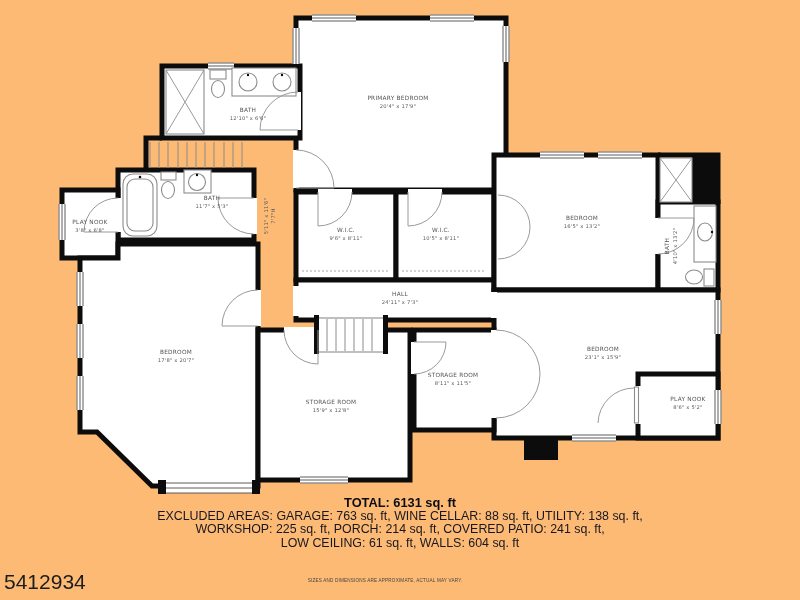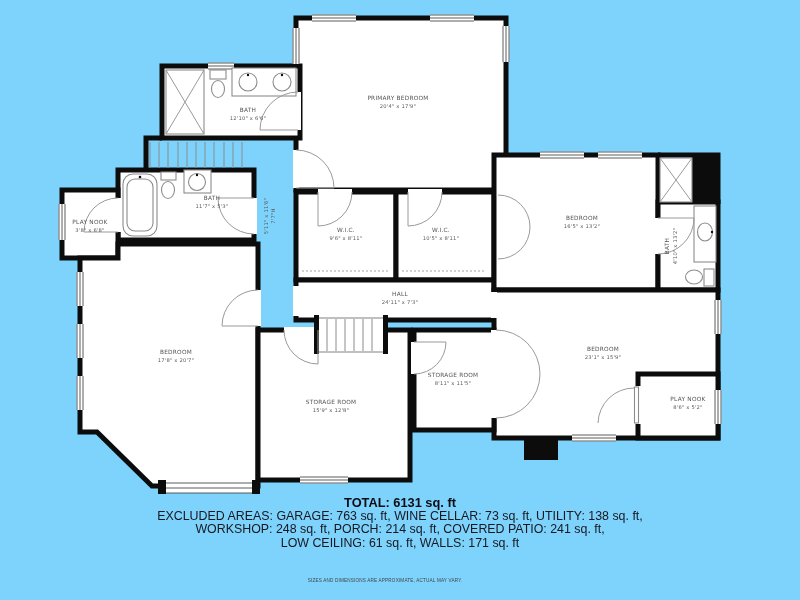--- a/index.html
+++ b/index.html
@@ -1,16 +1,16 @@
 <!DOCTYPE html>
 <html><head>
 <meta charset="utf-8">
 <style>
   html,body{margin:0;padding:0;background:#fff;}
-  .page{position:relative;width:800px;height:600px;background:#7dd3fc;overflow:hidden;
+  .page{position:relative;width:800px;height:600px;background:#fdba74;overflow:hidden;
         font-family:"Liberation Sans",sans-serif;}
   .plan-svg{position:absolute;left:0;top:0;}
   .summary{position:absolute;left:0;top:496px;width:800px;text-align:center;
            color:#17171f;font-size:12.4px;line-height:13.6px;}
   .summary .total{font-weight:bold;font-size:12.8px;color:#0c0c14;}
   .disclaimer{position:absolute;left:0;top:578px;width:770px;text-align:center;
               font-size:4.6px;color:#444;letter-spacing:.2px;}
   .listing-id{position:absolute;left:4px;top:570px;font-size:21px;color:#1c1c1c;}
   
   .wall{fill:#fff;stroke:#0c0c0c;stroke-width:5;}
@@ -276,19 +276,20 @@
     <text class="rd" x="603" y="359">23'1" x 15'9"</text>
     <text class="rn" x="688" y="401">PLAY NOOK</text>
     <text class="rd" x="688" y="409">8'6" x 5'2"</text>
     <text class="rd" transform="translate(268,216) rotate(-90)">5'11" x 11'6"</text>
     <text class="rd" transform="translate(275,216) rotate(-90)">7'7"H</text>
   </g>
 </svg>
 
 <div class="summary">
   <div class="total">TOTAL: 6131 sq. ft</div>
-  <div>EXCLUDED AREAS: GARAGE: 763 sq. ft, WINE CELLAR: 73 sq. ft, UTILITY: 138 sq. ft,</div>
-  <div>WORKSHOP: 248 sq. ft, PORCH: 214 sq. ft, COVERED PATIO: 241 sq. ft,</div>
-  <div>LOW CEILING: 61 sq. ft, WALLS: 171 sq. ft</div>
+  <div>EXCLUDED AREAS: GARAGE: 763 sq. ft, WINE CELLAR: 88 sq. ft, UTILITY: 138 sq. ft,</div>
+  <div>WORKSHOP: 225 sq. ft, PORCH: 214 sq. ft, COVERED PATIO: 241 sq. ft,</div>
+  <div>LOW CEILING: 61 sq. ft, WALLS: 604 sq. ft</div>
 </div>
 <div class="disclaimer">SIZES AND DIMENSIONS ARE APPROXIMATE, ACTUAL MAY VARY.</div>
+<div class="listing-id">5412934</div>
 
 </div>
 
 </body></html>

